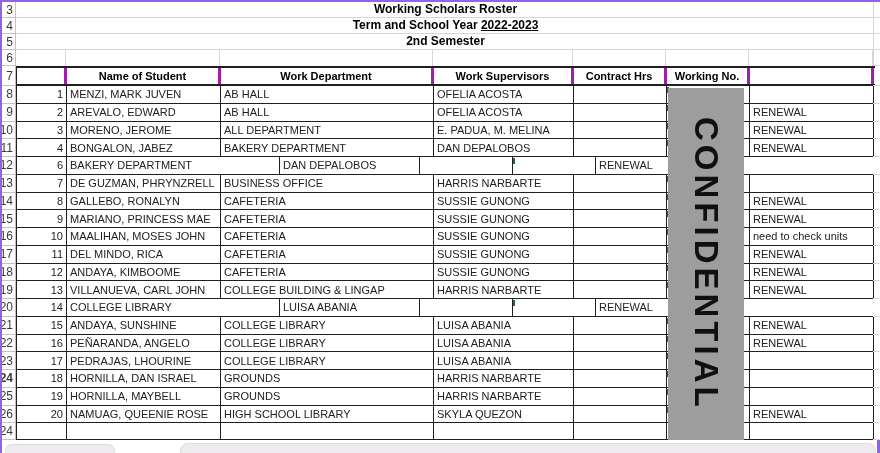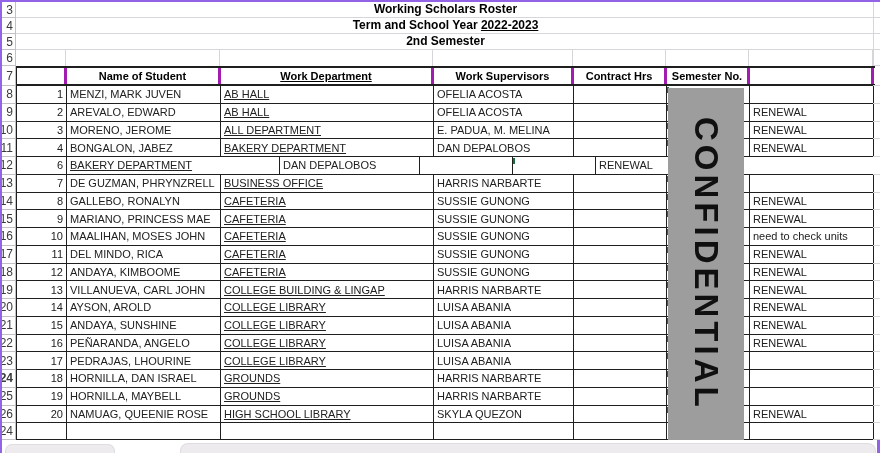--- a/index.html
+++ b/index.html
@@ -27,21 +27,21 @@
               border-bottom:2px solid #1f1f1f;border-left:1px solid #1f1f1f;font-weight:bold;font-size:11px;color:#000;}
   .header-cell{box-sizing:border-box;border-right:3px solid #a21caf;display:flex;align-items:center;
                justify-content:center;white-space:nowrap;overflow:hidden;}
   .data-row{display:flex;height:17.75px;box-sizing:border-box;border-bottom:1px solid #1f1f1f;
             border-left:1px solid #1f1f1f;font-size:11px;}
   .data-row.last{height:17px;}
   .cell{box-sizing:border-box;border-right:1px solid #1f1f1f;display:flex;align-items:center;
         padding:0 3px;white-space:nowrap;overflow:hidden;color:#212121;position:relative;}
   .c-num{width:50px;justify-content:flex-end;}
   .c-name{width:154px;}
-  .c-dept{width:213px;text-decoration:underline;}
+  .c-dept{width:213px;}
   .c-sup{width:140px;}
   .c-hrs{width:93px;}
   .c-contact{width:83px;}
   .c-rem{width:124px;}
   .green-mark{position:absolute;left:0;top:1px;width:2px;height:6px;}
 
   
   .right-strip{position:absolute;left:873px;top:2px;width:7px;}
   .right-strip .sliver{box-sizing:border-box;border-bottom:1px solid #d8d5da;}
   .right-strip .sliver.vline{border-left:1px solid #d8d5da;}
@@ -106,21 +106,21 @@
       <div class="spacer-cell c-contact"></div>
       <div class="spacer-cell c-rem"></div>
     </div>
 
     <div class="header-row">
       <div class="header-cell c-num"></div>
       <div class="header-cell c-name">Name of Student</div>
       <div class="header-cell c-dept">Work Department</div>
       <div class="header-cell c-sup">Work Supervisors</div>
       <div class="header-cell c-hrs">Contract Hrs</div>
-      <div class="header-cell c-contact">Semester No.</div>
+      <div class="header-cell c-contact">Working No.</div>
       <div class="header-cell c-rem"></div>
     </div>
 
     <div id="rows-mount">
         <div class="data-row">
     <div class="cell c-num">1</div>
     <div class="cell c-name">MENZI, MARK JUVEN</div>
     <div class="cell c-dept">AB HALL</div>
     <div class="cell c-sup">OFELIA ACOSTA</div>
     <div class="cell c-hrs"></div>
@@ -244,21 +244,20 @@
     <div class="cell c-dept">COLLEGE BUILDING &amp; LINGAP</div>
     <div class="cell c-sup">HARRIS NARBARTE</div>
     <div class="cell c-hrs"></div>
     <div class="cell c-contact">
             <span class="green-mark" style="background: rgb(26, 110, 60);"></span>
           </div>
     <div class="cell c-rem">RENEWAL</div>
   </div>
         <div class="data-row">
     <div class="cell c-num">14</div>
-    <div class="cell c-name">AYSON, AROLD</div>
     <div class="cell c-dept">COLLEGE LIBRARY</div>
     <div class="cell c-sup">LUISA ABANIA</div>
     <div class="cell c-hrs"></div>
     <div class="cell c-contact">
             <span class="green-mark" style="background: rgb(26, 110, 60);"></span>
           </div>
     <div class="cell c-rem">RENEWAL</div>
   </div>
         <div class="data-row">
     <div class="cell c-num">15</div>

